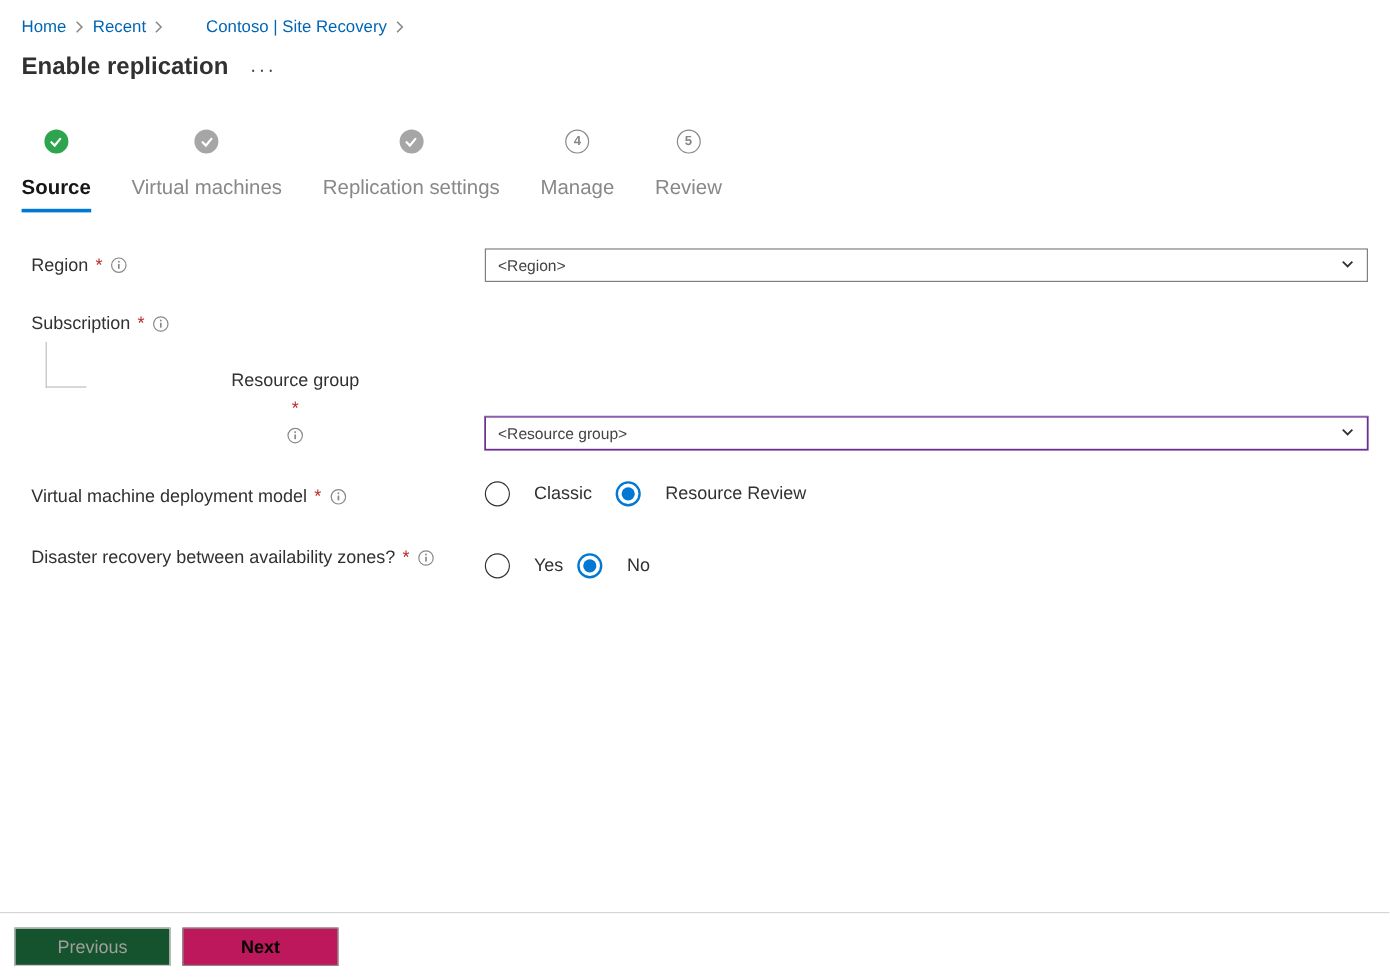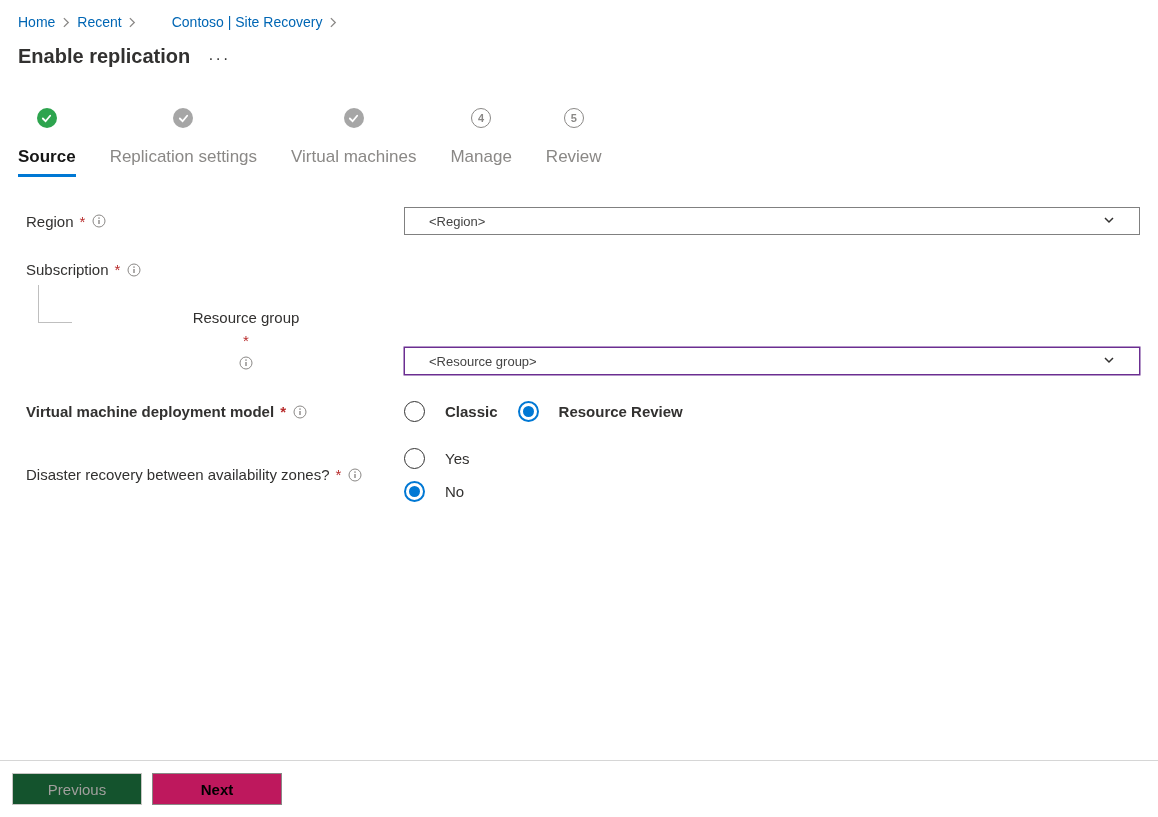--- a/index.html
+++ b/index.html
@@ -134,37 +134,38 @@
 
   
   .dropdown {
     flex: 1;
     max-width: 740px;
     height: 28px;
     border: 1px solid #808080;
     display: flex;
     align-items: center;
     justify-content: space-between;
-    padding: 0 24px;
+    padding: 0 10px;
     font-size: 13px;
     color: #444;
     background: #fff;
     cursor: pointer;
   }
   .dropdown.focused { border-color: #6b2e91; box-shadow: 0 0 0 0.5px #6b2e91; margin-top: 43px; }
   .dropdown .chev-down svg { width: 12px; height: 12px; }
   .radio-row.inline {
     display: flex;
     align-items: center;
     gap: 20px;
   }
   .radio-row.stack {
     display: flex;
-    flex-direction: column;
+    flex-direction: row;
     gap: 12px;
+    margin-top: 13px;
   }
   .radio {
     display: flex;
     align-items: center;
     gap: 20px;
     cursor: pointer;
     font-size: 15px;
   }
   .radio-circle {
     width: 21px;
@@ -251,29 +252,29 @@
           </svg>
       </span>
       <span>Source</span>
     </div>
     <div class="step">
       <span class="step-circle check-grey">
         <svg viewBox="0 0 12 12">
             <path d="M2 6 L5 9 L10 3" stroke="#fff" stroke-width="2" fill="none" stroke-linecap="round"></path>
           </svg>
       </span>
-      <span>Replication settings</span>
+      <span>Virtual machines</span>
     </div>
     <div class="step">
       <span class="step-circle check-grey">
         <svg viewBox="0 0 12 12">
             <path d="M2 6 L5 9 L10 3" stroke="#fff" stroke-width="2" fill="none" stroke-linecap="round"></path>
           </svg>
       </span>
-      <span>Virtual machines</span>
+      <span>Replication settings</span>
     </div>
     <div class="step">
       <span class="step-circle num-grey">4</span>
       <span>Manage</span>
     </div>
     <div class="step">
       <span class="step-circle num-grey">5</span>
       <span>Review</span>
     </div>
   </div>
@@ -332,21 +333,21 @@
       <div class="dropdown focused">
         <span>&lt;Resource group&gt;</span>
         <span class="chev-down">
           <svg viewBox="0 0 12 12">
               <path d="M2 4 L6 8 L10 4" stroke="#323130" stroke-width="1.5" fill="none"></path>
             </svg>
         </span>
       </div>
     </div>
 
-    <div class="form-row" style="align-items:center;font-weight:bold;">
+    <div class="form-row" style="align-items:flex-end;">
       <div class="label-col">
         <span>Virtual machine deployment model</span>
         <span class="req">*</span>
         <span class="info-icon">
           <svg viewBox="0 0 14 14">
               <circle cx="7" cy="7" r="6" stroke="#8a8886" fill="none"></circle>
               <rect x="6.3" y="6" width="1.4" height="4" fill="#8a8886"></rect>
               <rect x="6.3" y="3.4" width="1.4" height="1.4" fill="#8a8886"></rect>
             </svg>
         </span>

